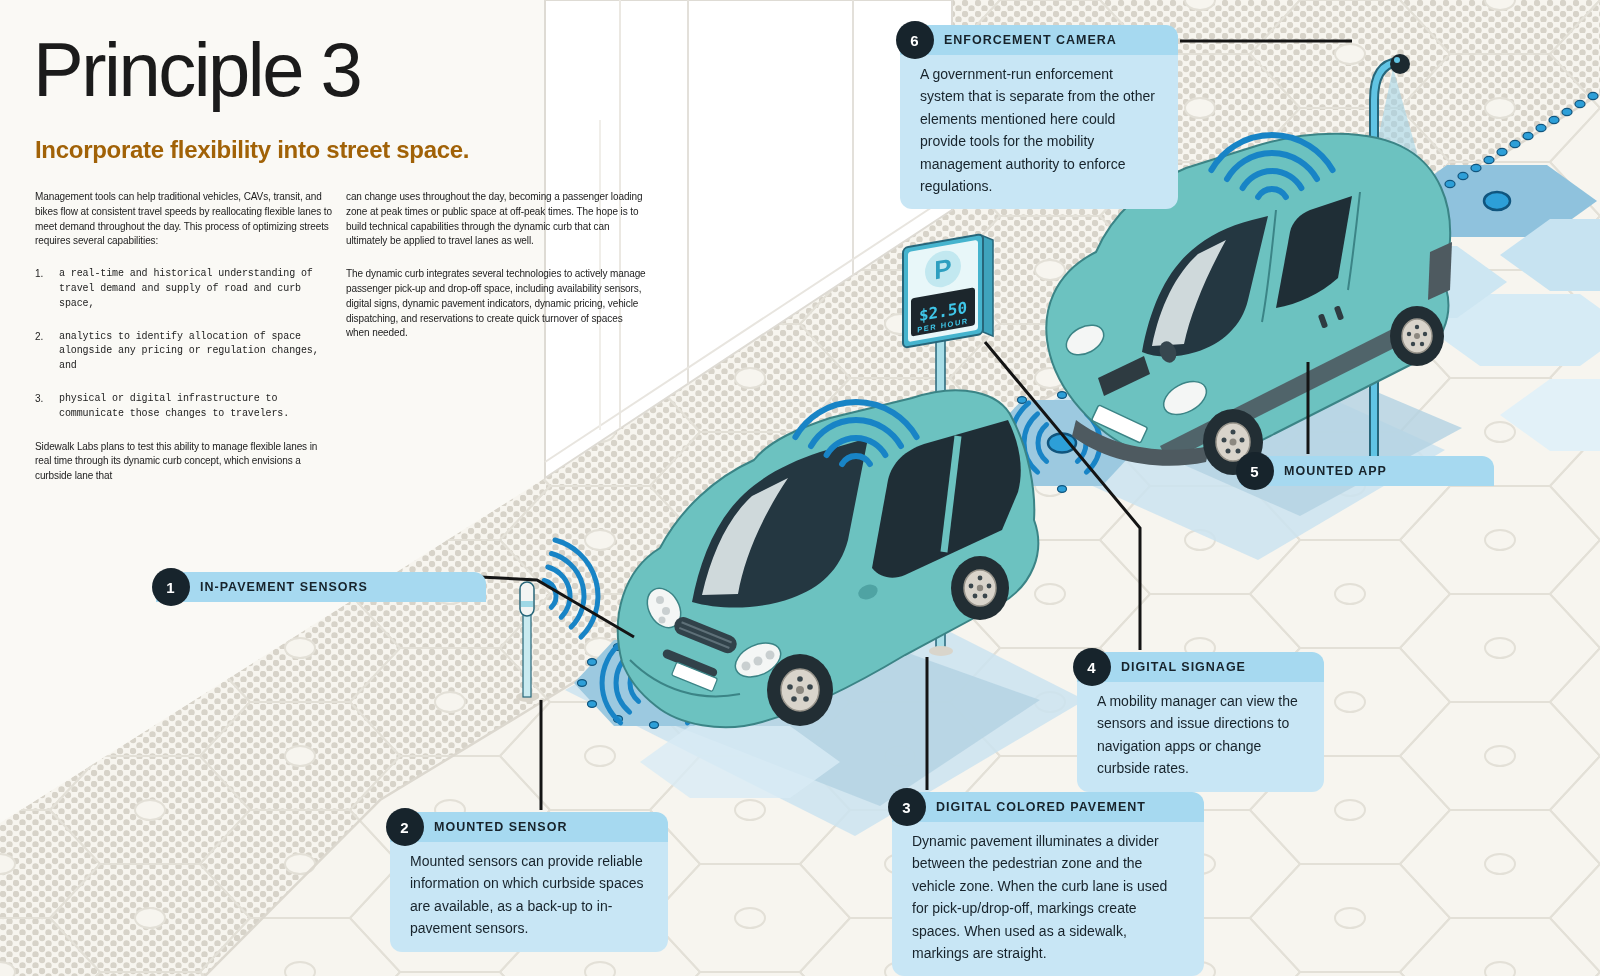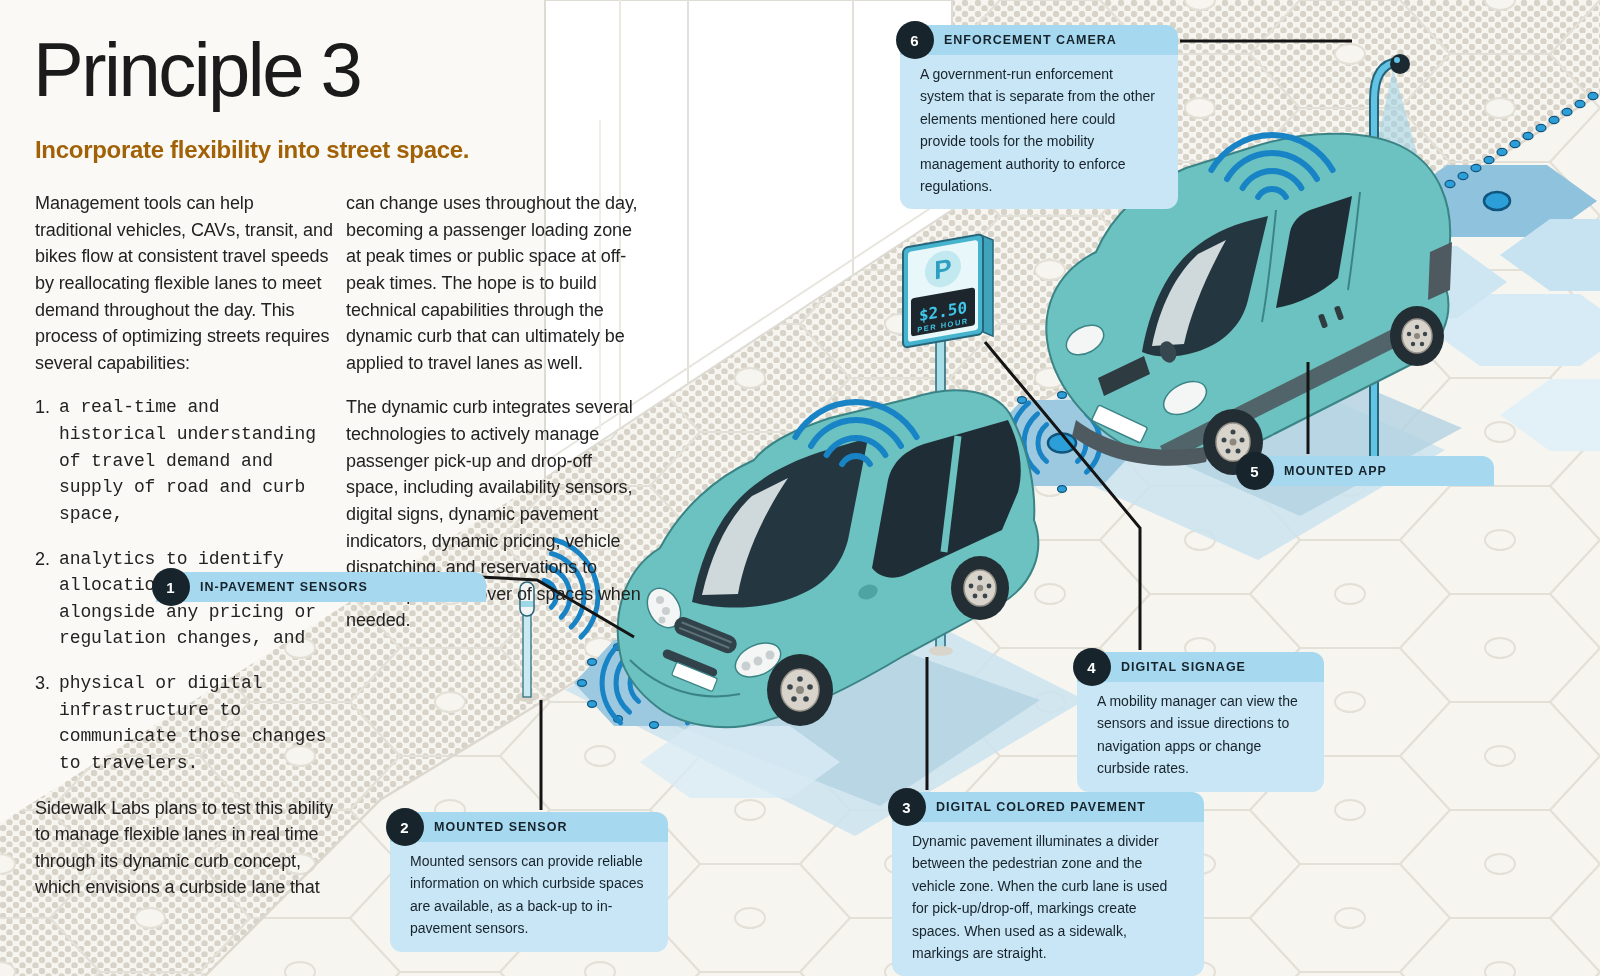--- a/index.html
+++ b/index.html
@@ -2,21 +2,21 @@
 <html><head>
 <meta charset="utf-8">
 <style>
   html,body{margin:0;padding:0;background:#e8e8e8;}
   .page{position:relative;width:1600px;height:976px;background:#FAF9F5;overflow:hidden;
         font-family:"Liberation Sans","DejaVu Sans",sans-serif;color:#1e1e1e;}
   .page svg.scene{position:absolute;left:0;top:0;}
   .abs{position:absolute;}
   .title{left:33px;top:26px;font-size:76px;font-weight:400;letter-spacing:-2.5px;color:#1b1b1b;text-align:center;}
   .subtitle{left:35px;top:136px;font-size:24px;font-weight:700;letter-spacing:-0.3px;color:#a16207;}
-  .col{font-size:18px;line-height:1.48;letter-spacing:-0.1px;color:#222;}
+  .col{font-size:10px;line-height:1.48;letter-spacing:-0.1px;color:#222;}
   .col1{left:35px;top:190px;width:300px;}
   .col2{left:346px;top:190px;width:300px;}
   .col p{margin:0 0 18px 0;}
   .li{display:flex;margin:0 0 18px 0;}
   .li .n{width:24px;flex:0 0 24px;}
   .li .t{flex:1;font-family:Liberation Mono, monospace;}
   
   .callout{position:absolute;border-radius:12px;}
   .co-header{position:relative;background:#A6D9F0;border-radius:12px 12px 0 0;
              height:30px;display:flex;align-items:center;padding-left:44px;

